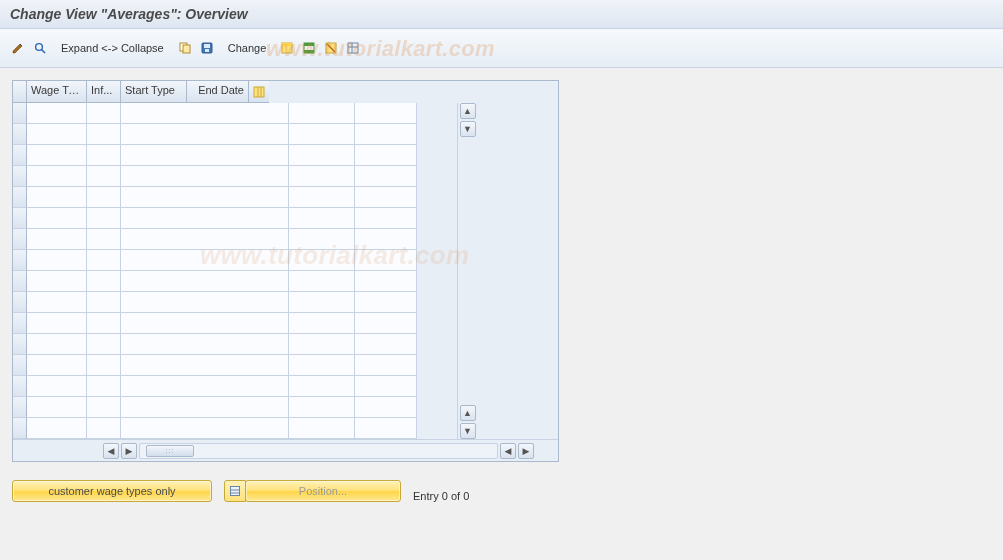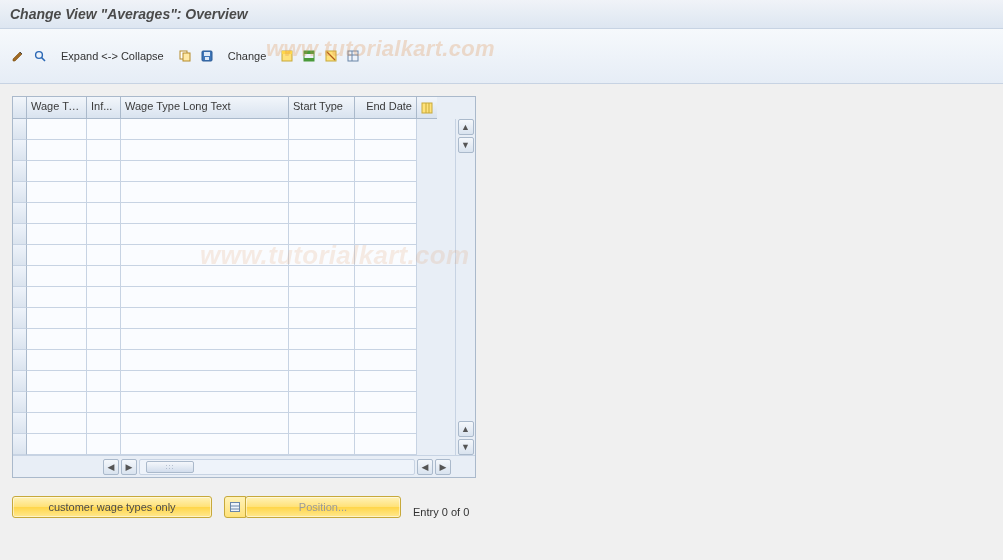--- a/index.html
+++ b/index.html
@@ -19,21 +19,21 @@
   }
   .title-bar .title {
     font-style: italic;
     font-weight: bold;
     font-size: 14px;
     color: #4a4a4a;
   }
   .toolbar {
     background: linear-gradient(to bottom, #f6f9fc 0%, #e6edf6 100%);
     border-bottom: 1px solid #c7d3e3;
-    padding: 16px 8px;
+    padding: 8px 8px;
     display: flex;
     align-items: center;
     gap: 2px;
   }
   .tb-btn {
     display: inline-flex;
     align-items: center;
     justify-content: center;
     width: 20px;
     height: 20px;
@@ -50,21 +50,21 @@
     border-radius: 2px;
   }
   .content {
     padding: 12px;
     background: #f0f0f0;
     height: calc(100% - 58px);
     position: relative;
   }
   
   .grid-wrap {
-    width: 464px;
+    width: 547px;
     border: 1px solid #aab9cb;
     background: #e8eef6;
     position: relative;
   }
   .grid-head {
     display: flex;
     height: 22px;
   }
   .rowsel-head {
     width: 14px;
@@ -269,21 +269,20 @@
       </svg>
   </span>
 </div>
 
 <div class="content">
   <div class="grid-wrap">
     <div class="grid-head">
       <div class="rowsel-head"></div>
       <div class="col-head col-w1">Wage Ty...</div>
       <div class="col-head col-w2">Inf...</div>
-      <div class="col-head col-w3">Wage Type Long Text</div>
       <div class="col-head col-w4">Start Type</div>
       <div class="col-head col-w5">End Date</div>
       <div class="cfg-head">
         <svg width="12" height="12" viewBox="0 0 12 12">
             <rect x="1" y="1" width="10" height="10" fill="#ffe27a" stroke="#c7a93b"></rect>
             <line x1="5" y1="1" x2="5" y2="11" stroke="#c7a93b"></line>
             <line x1="8" y1="1" x2="8" y2="11" stroke="#c7a93b"></line>
           </svg>
       </div>
     </div>

